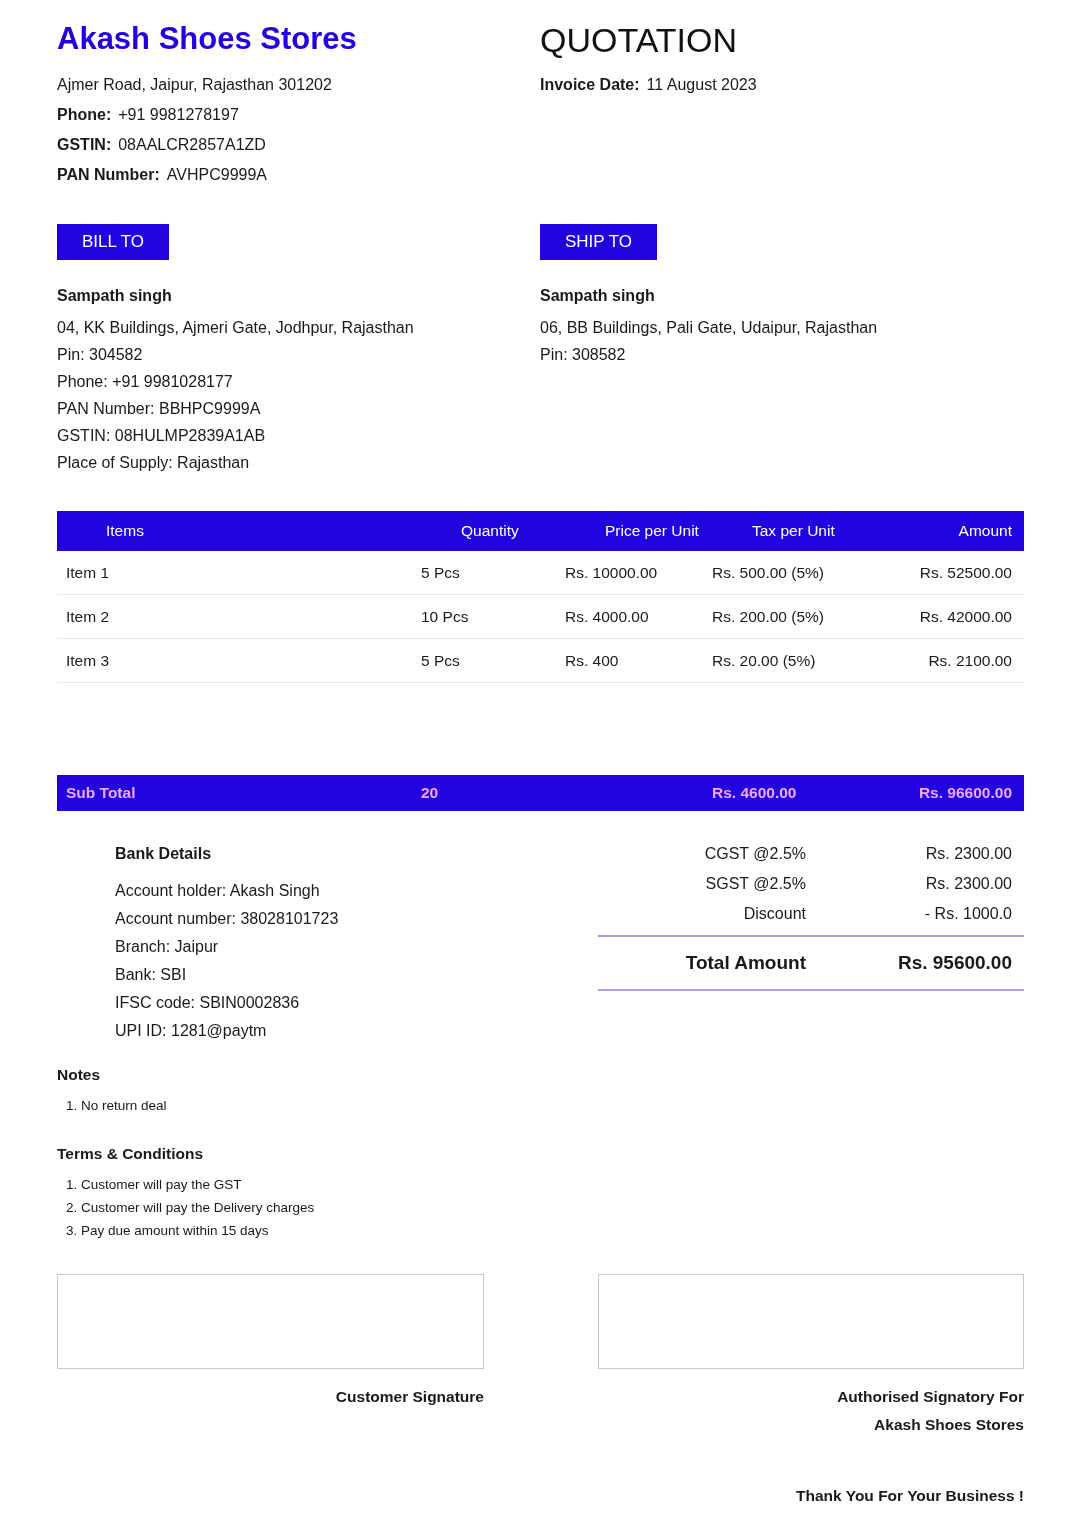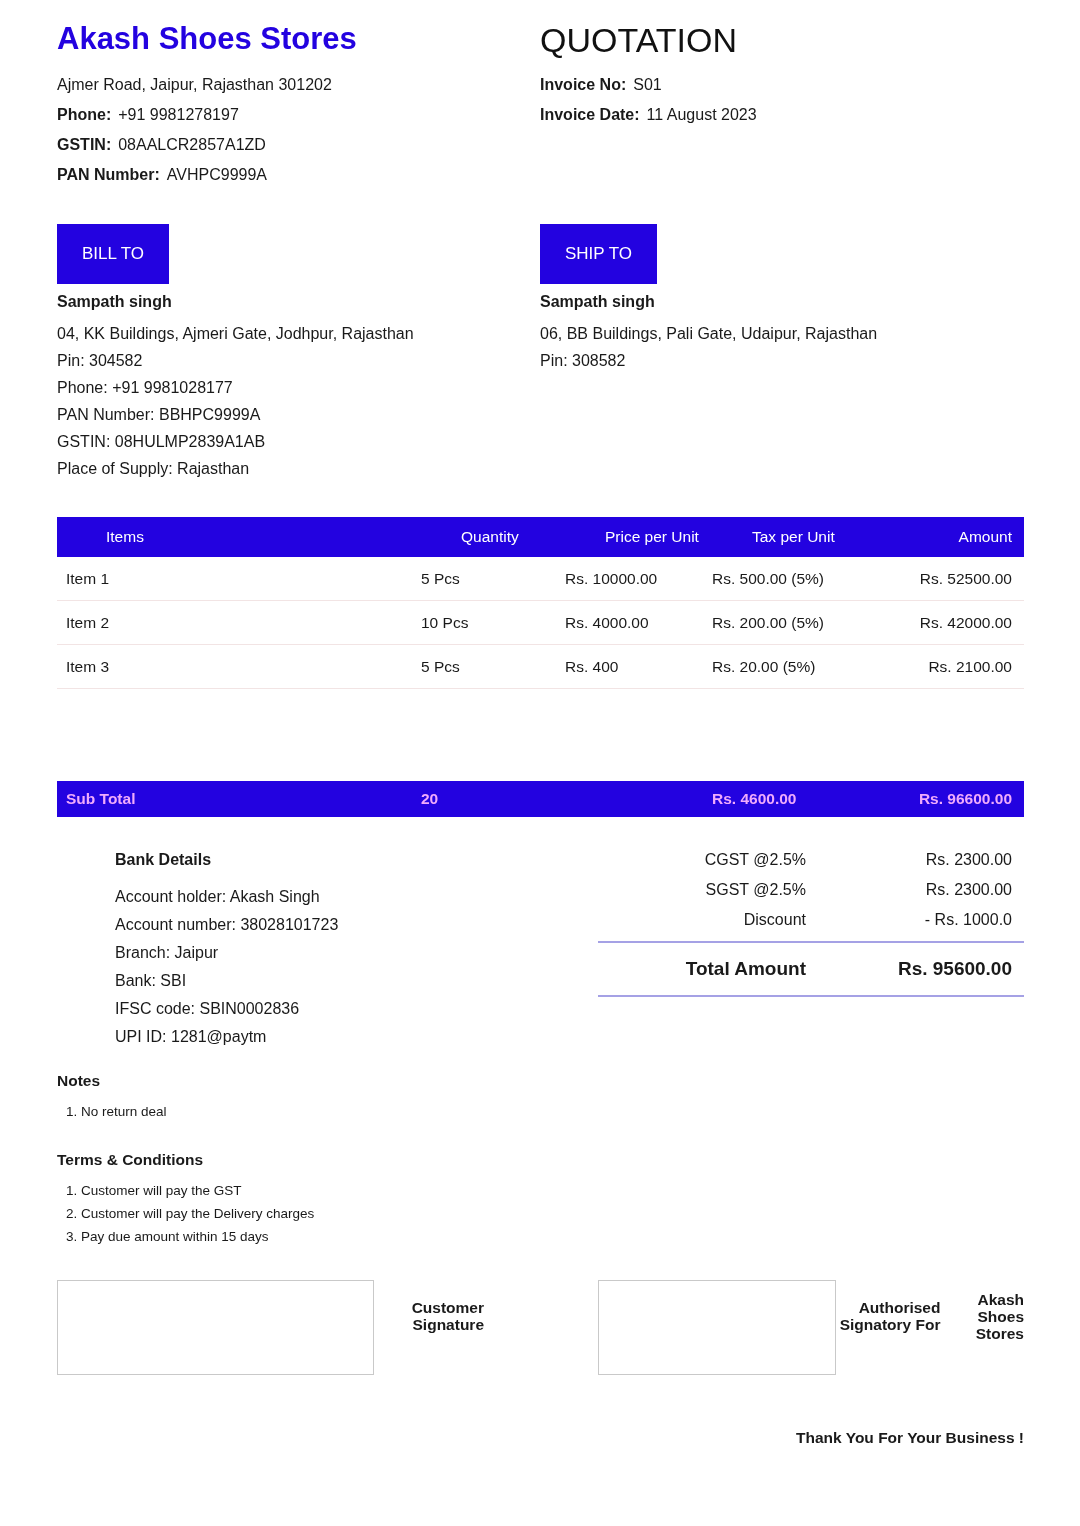--- a/index.html
+++ b/index.html
@@ -20,21 +20,21 @@
   .docmeta{flex:1;}
   h1.brand{margin:0 0 18px;font-size:31px;line-height:38px;font-weight:700;color:var(--accent);}
   .doc-title{margin:0 0 16px;font-size:34px;line-height:40px;font-weight:400;color:#111;}
   .line{font-size:16px;line-height:17px;margin-bottom:13px;}
   .kv .b{font-weight:700;margin-right:7px;}
 
   
   .parties{display:flex;margin-top:28px;}
   .party{width:483px;}
   .party.ship{flex:1;}
-  .badge{display:inline-block;background:var(--accent);color:#fff;font-size:17px;line-height:20px;padding:20px 25px;margin-bottom:9px;}
+  .badge{display:inline-block;background:var(--accent);color:#fff;font-size:17px;line-height:20px;padding:8px 25px;margin-bottom:27px;}
   .party-name{font-size:16px;font-weight:700;margin-bottom:14px;}
   .party .line{margin-bottom:10px;}
 
   
   .items{margin-top:30px;}
   .trow{display:grid;grid-template-columns:364px 144px 147px 150px 1fr;align-items:center;}
   .trow .c1{padding-left:9px;}
   .trow .c5{text-align:right;padding-right:12px;}
   .thead{background:var(--accent);color:#fff;height:40px;font-size:15.5px;padding-left:40px;}
   .irow{height:44px;font-size:15.5px;border-bottom:1px solid var(--row-line);}
@@ -55,21 +55,21 @@
   
   .notes{margin-top:16px;}
   .terms{margin-top:32px;}
   .sec-heading{font-size:15.5px;font-weight:700;margin:0 0 14px;}
   ol{margin:0;padding-left:24px;font-size:13.5px;line-height:15px;}
   .notes ol li{margin-bottom:8px;}
   .terms ol li{margin-bottom:8px;}
 
   
   .signs{display:flex;justify-content:space-between;margin-top:36px;}
-  .sign-col{display:flex;flex-direction:row;}
+  .sign-col{display:flex;flex-direction:column;}
   .sign-col.left{width:427px;}
   .sign-col.right{width:426px;}
   .sign-box{width:100%;height:95px;border:1px solid var(--box-border);background:#fff;}
   .sign-label{margin-top:19px;text-align:right;font-size:15.5px;font-weight:700;line-height:17px;}
   .sign-label.second{margin-top:11px;}
 
   .thanks{margin-top:54px;text-align:right;font-size:15.5px;font-weight:700;}
 </style>
 </head>
 <body>
@@ -85,23 +85,20 @@
       </div>
       <div class="line kv">
         <span class="b">GSTIN:</span><span>08AALCR2857A1ZD</span>
       </div>
       <div class="line kv">
         <span class="b">PAN Number:</span><span>AVHPC9999A</span>
       </div>
     </div>
     <div class="docmeta">
       <div class="doc-title">QUOTATION</div>
-      <div class="line kv">
-        <span class="b">Invoice No:</span><span>S01</span>
-      </div>
       <div class="line kv">
         <span class="b">Invoice Date:</span><span>11 August 2023</span>
       </div>
     </div>
   </header>
 
   <section class="parties">
     <div class="party bill">
       <div class="badge">BILL TO</div>
       <div class="party-name">Sampath singh</div>

